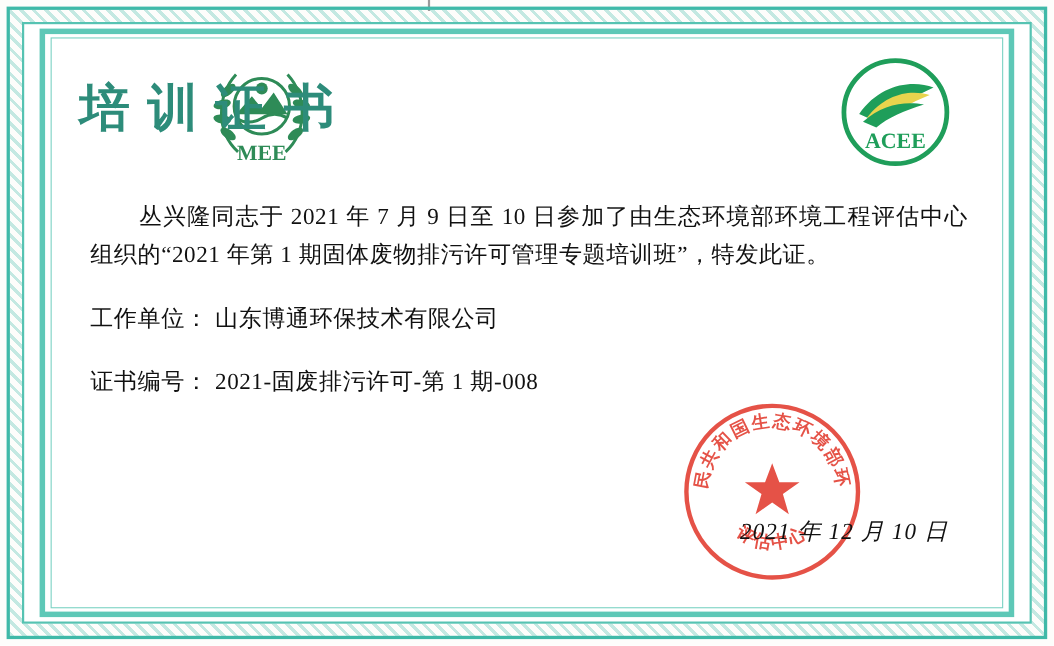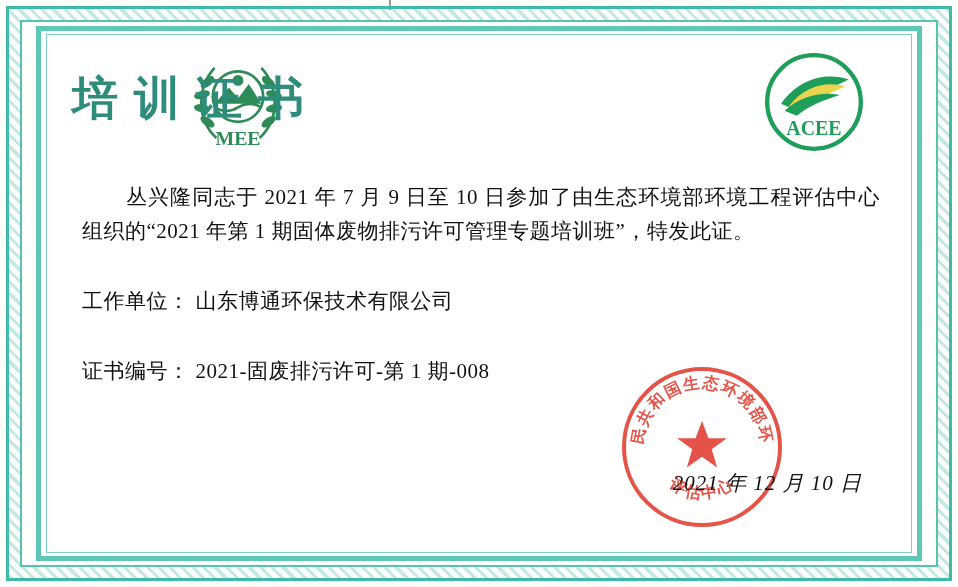--- a/index.html
+++ b/index.html
@@ -123,21 +123,21 @@
     font-size: 21px;
     line-height: 34px;
     text-align: justify;
     text-indent: 2.1em;
     letter-spacing: 0.5px;
     color: #111;
   }
   .field-row {
     font-size: 21px;
     line-height: 34px;
-    margin-top: 36px;
+    margin-top: 24px;
     letter-spacing: 0.5px;
     color: #111;
     text-decoration: underline;
   }
   .field-label {
     display: inline-block;
   }
   .field-value {
     display: inline-block;
     padding-left: 6px;

